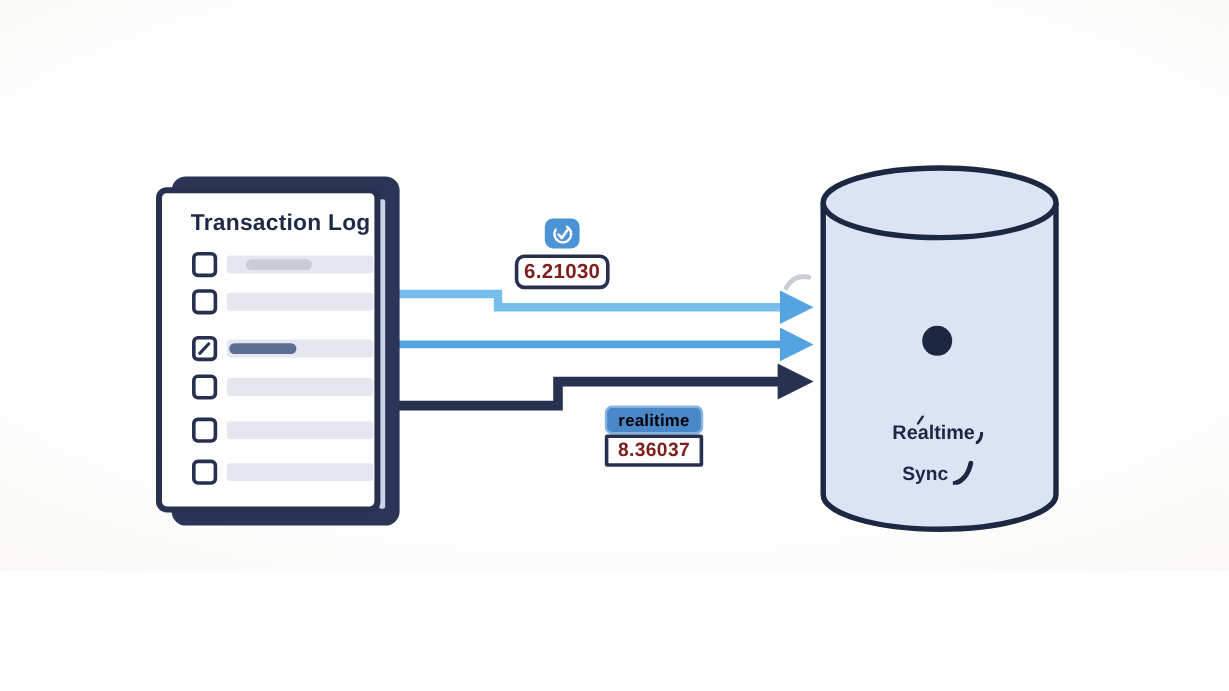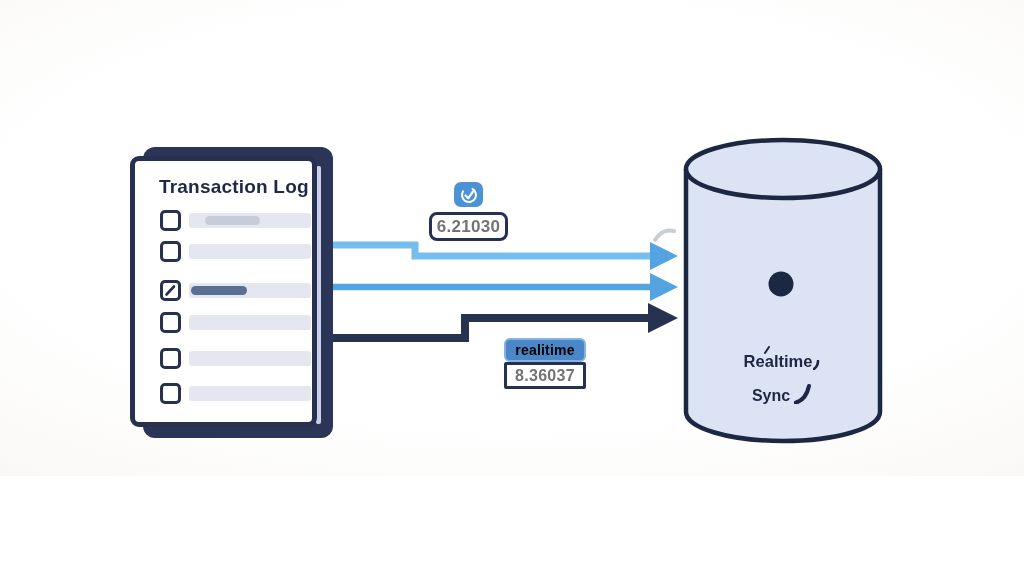--- a/index.html
+++ b/index.html
@@ -40,21 +40,21 @@
   .pill-gray{left:16px;width:55px;background:#c7ccd8;}
   .pill-blue{left:2px;width:56px;background:#5a6f92;}
   
   .sync-badge{
     position:absolute;left:454px;top:182px;width:29px;height:25px;z-index:5;
     background:#4b93d4;border-radius:7px;display:flex;align-items:center;justify-content:center;
   }
   .value-box{
     position:absolute;z-index:5;background:#fff;border:3px solid #27314f;
     display:flex;align-items:center;justify-content:center;
-    font-weight:bold;color:#737373;
+    font-weight:bold;color:#7f1d1d;
   }
   .value-top{left:429px;top:212px;width:73px;height:23px;border-radius:8px;font-size:17px;letter-spacing:.3px;}
   .value-bottom{left:504px;top:362px;width:76px;height:21px;border-radius:2px;font-size:16px;letter-spacing:.3px;}
   .stream-pill{
     position:absolute;left:504px;top:338px;width:78px;height:20px;z-index:5;
     background:#4a87c9;border:2px solid #85b3de;border-radius:6px;
     display:flex;align-items:center;justify-content:center;
     color:#000000;font-weight:bold;font-size:14px;letter-spacing:.2px;
   }
   

